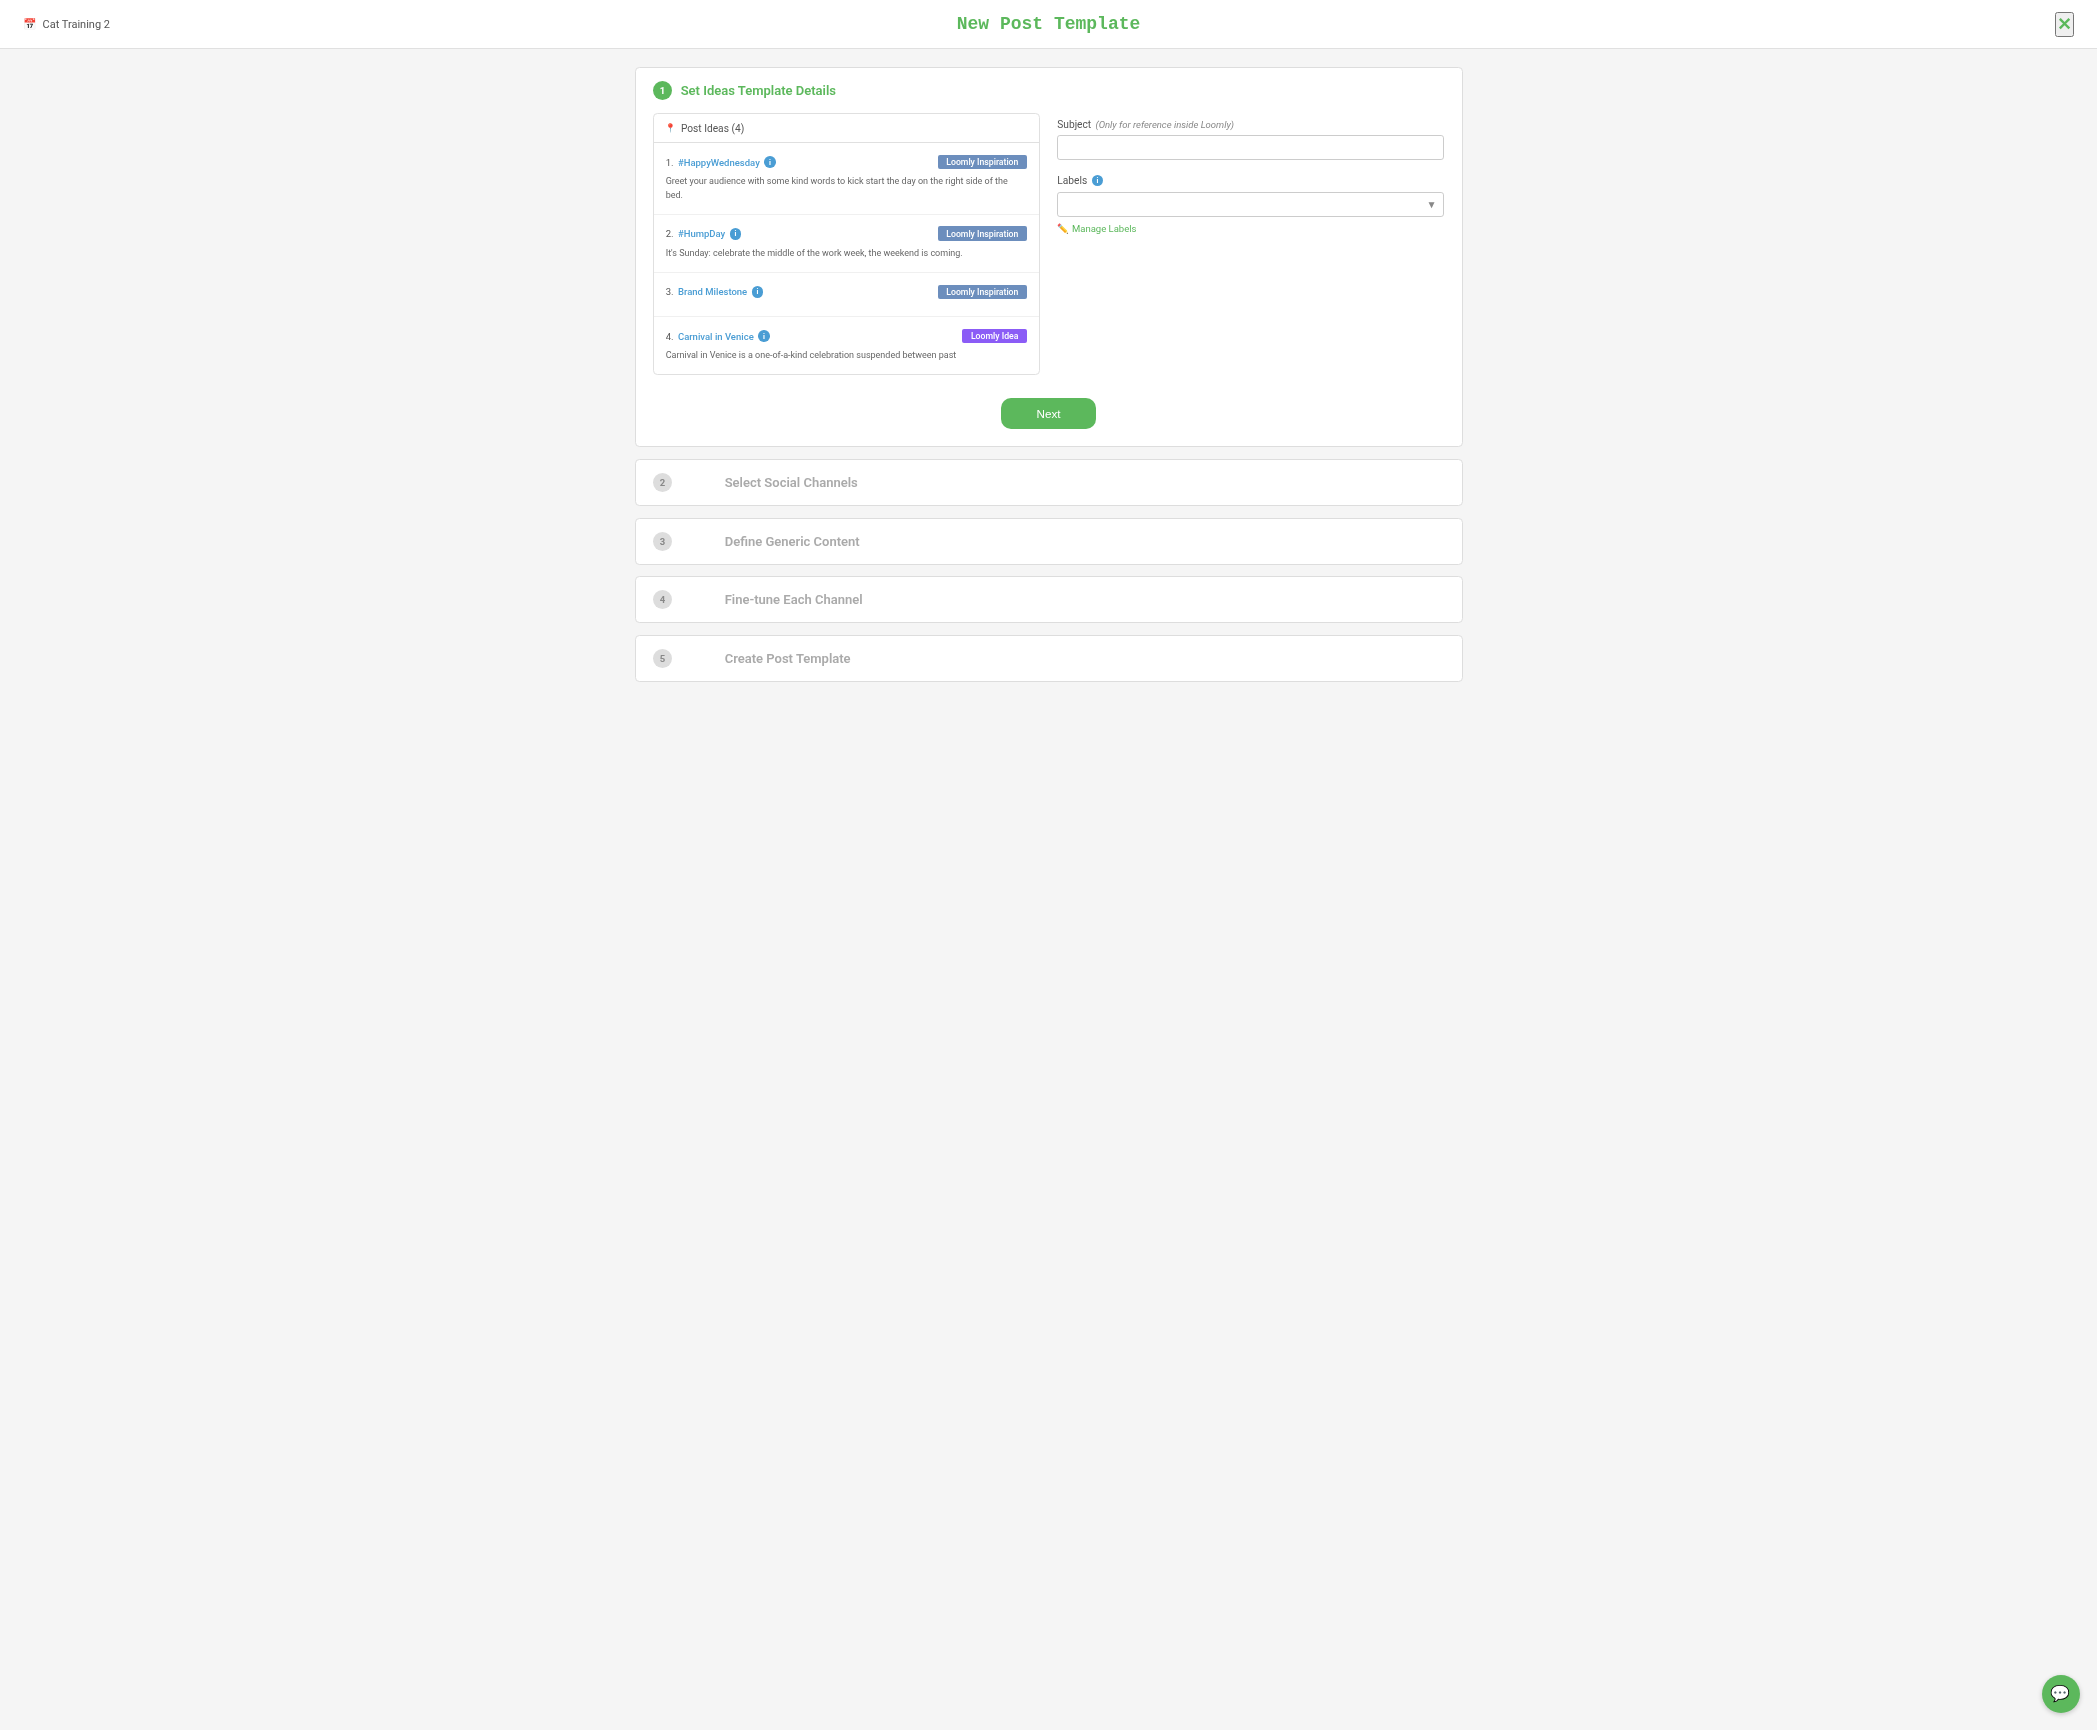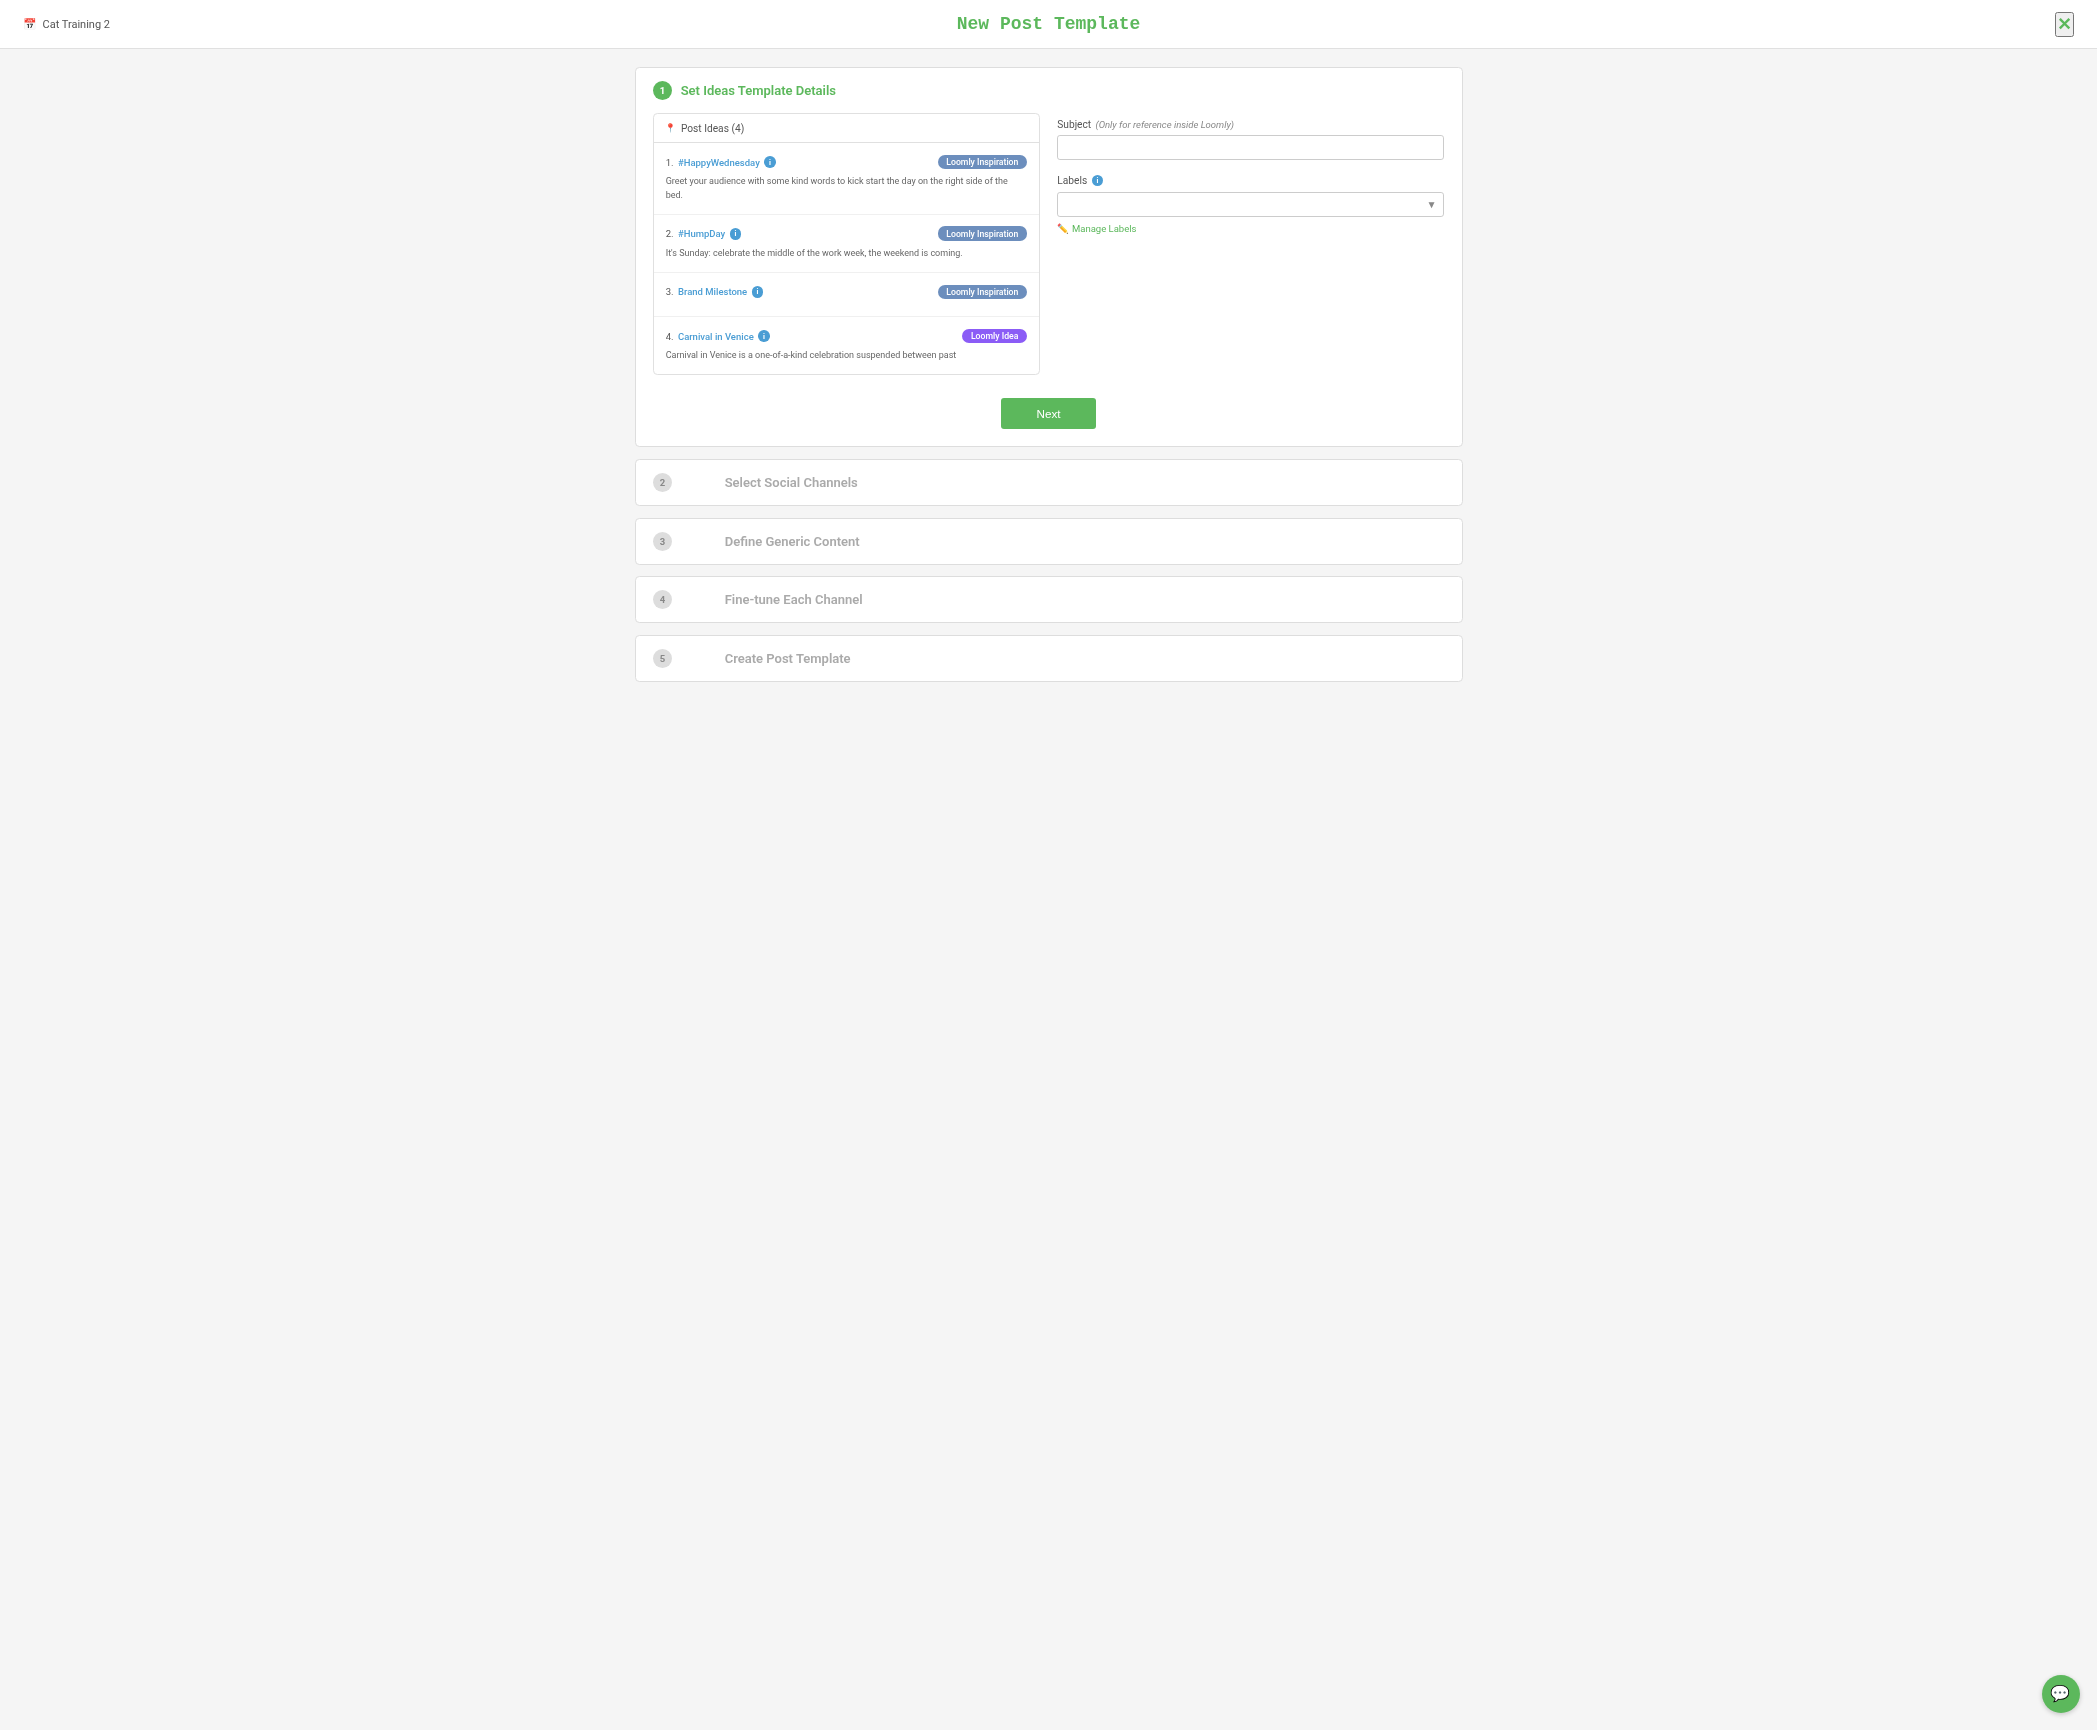--- a/index.html
+++ b/index.html
@@ -163,21 +163,21 @@
       border-radius: 50%;
       color: #fff;
       font-size: 7.3px;
       display: inline-flex;
       align-items: center;
       justify-content: center;
       font-weight: bold;
       flex-shrink: 0;
     }
     .badge {
-      border-radius: 7px;
+      border-radius: 2px;
       padding: 2.2px 8.7px;
       font-size: 8.7px;
       font-weight: 500;
       color: #fff;
     }
     .badge-inspiration {
       background: #6c8ebd;
     }
     .badge-idea {
       background: #8b5cf6;
@@ -256,21 +256,21 @@
     
     .next-btn-row {
       display: flex;
       justify-content: center;
       margin-top: 23px;
     }
     .next-btn {
       background: #5cb85c;
       color: #fff;
       border: none;
-      border-radius: 3px;
+      border-radius: 10px;
       padding: 8.7px 35px;
       font-size: 11.7px;
       font-weight: 500;
       cursor: pointer;
       text-align: right;
     }
 
     
     .chat-widget {
       position: fixed;

